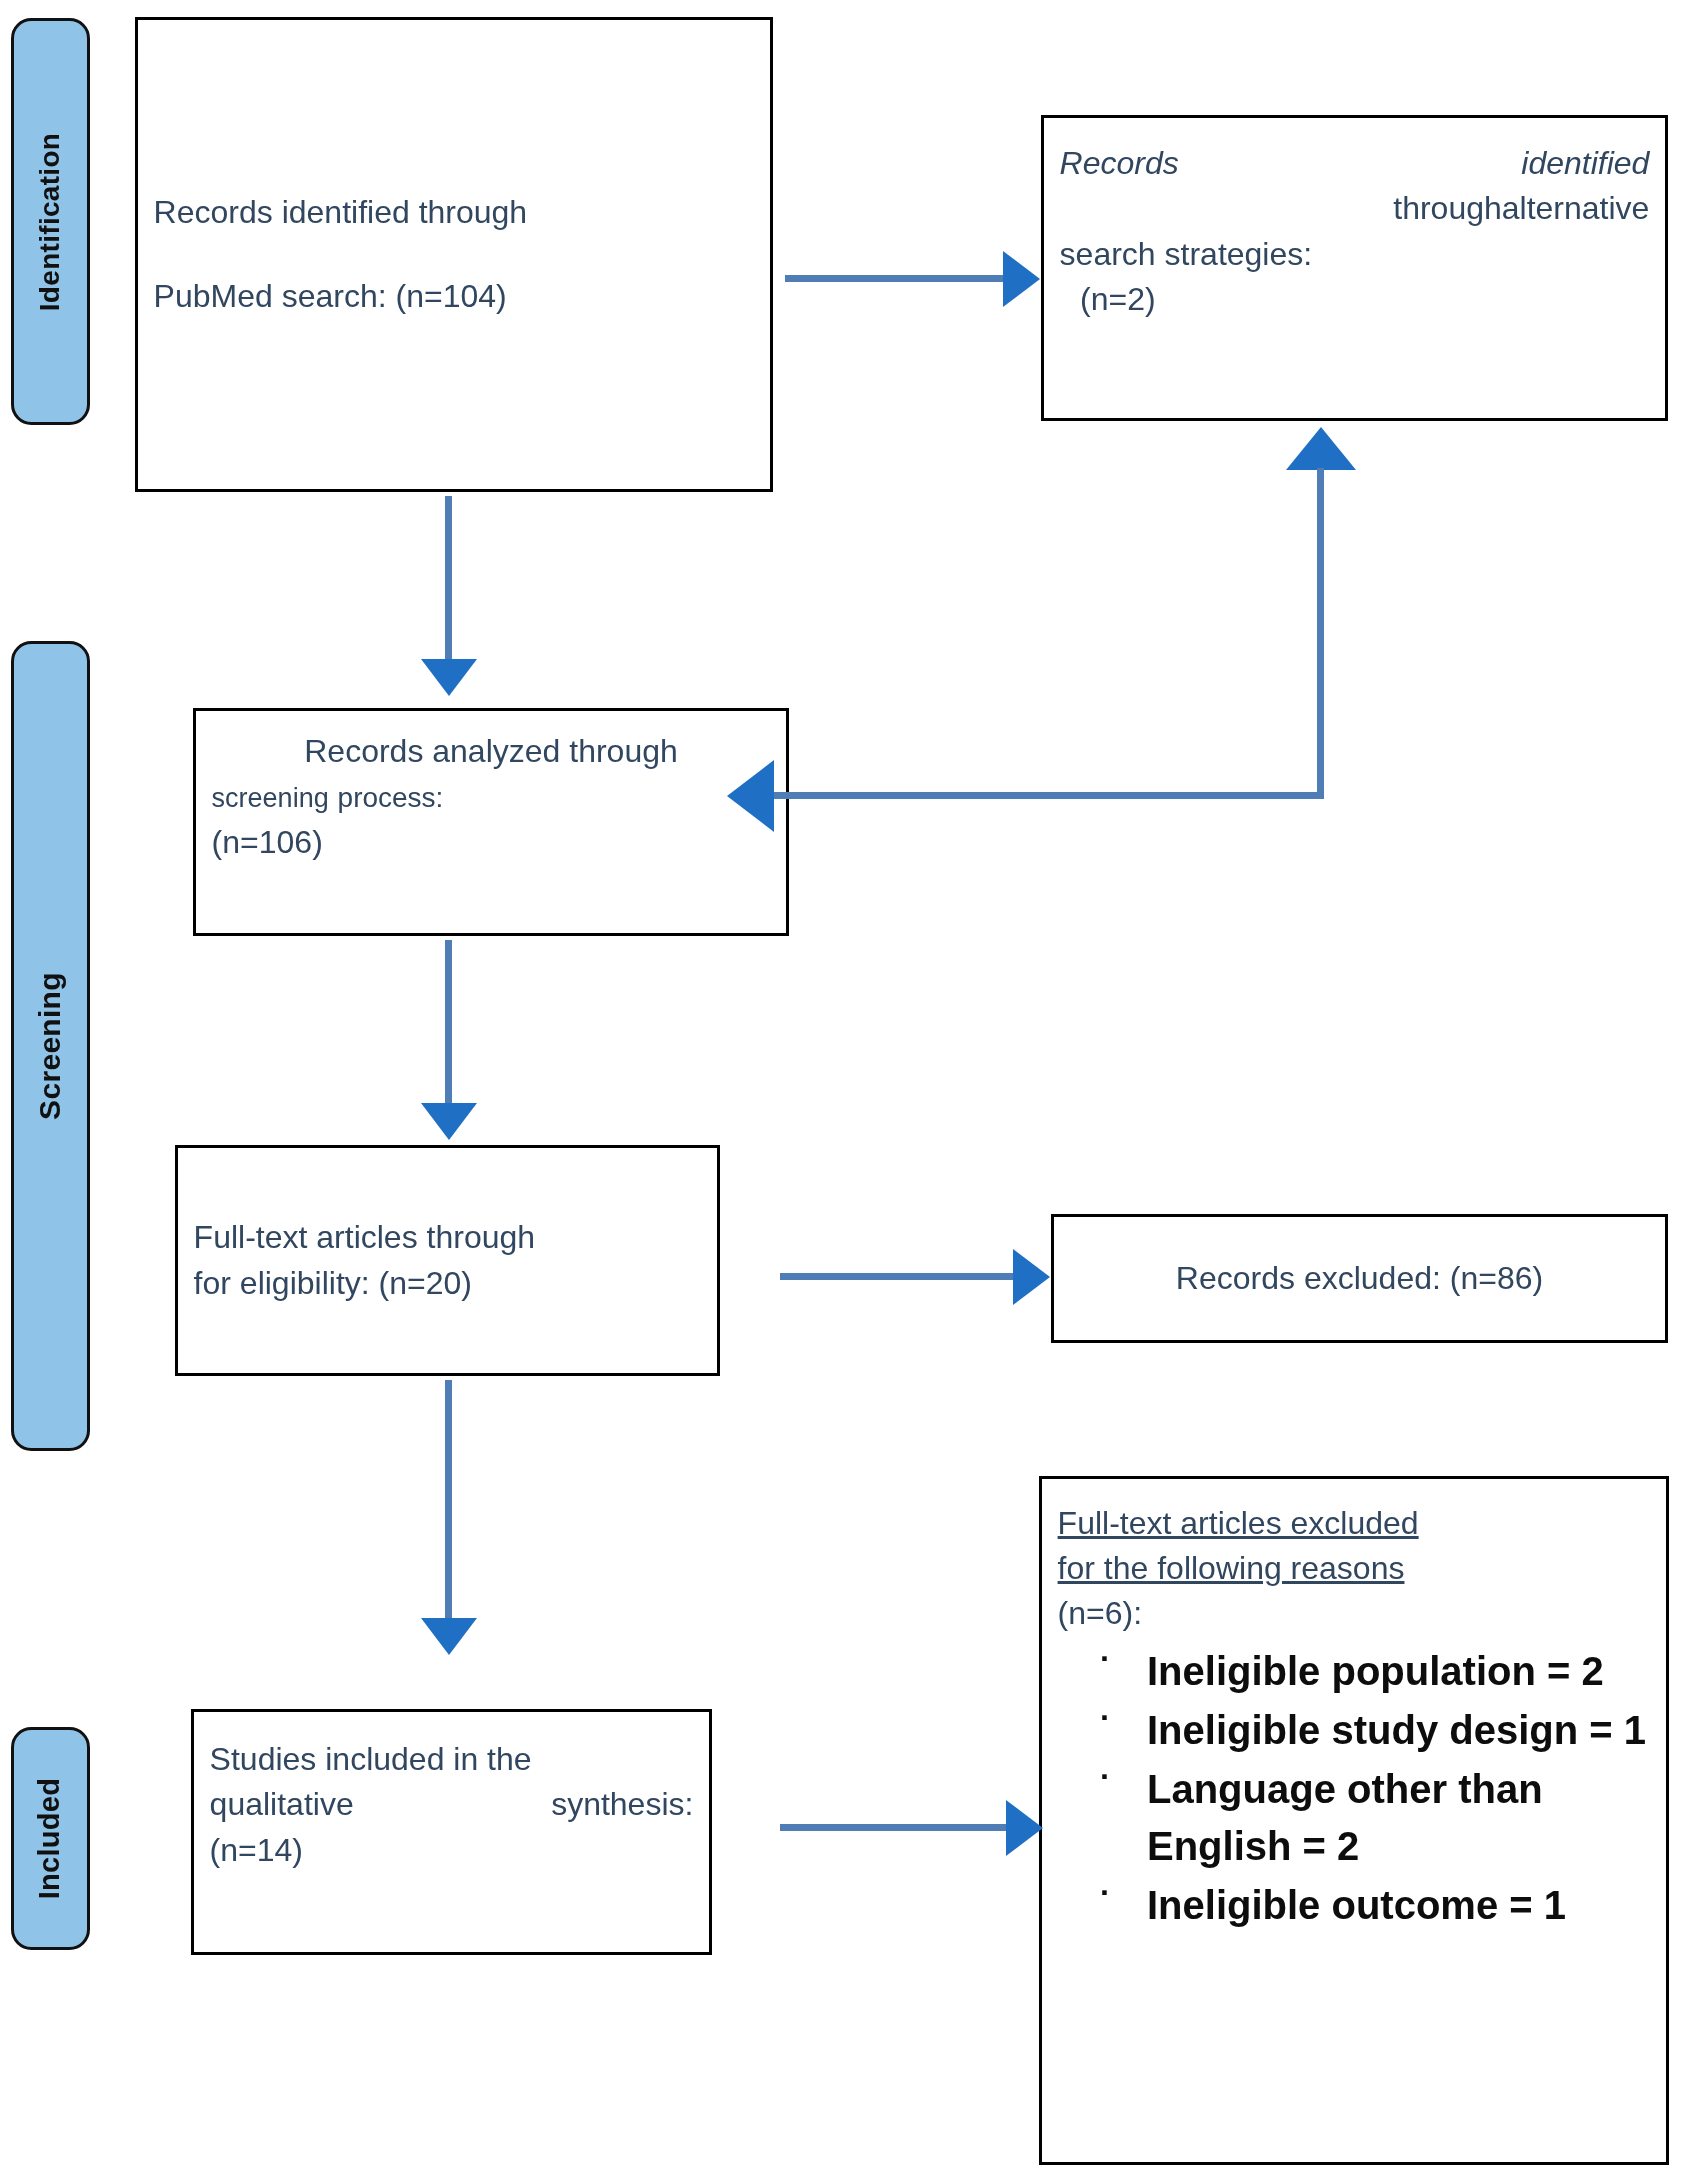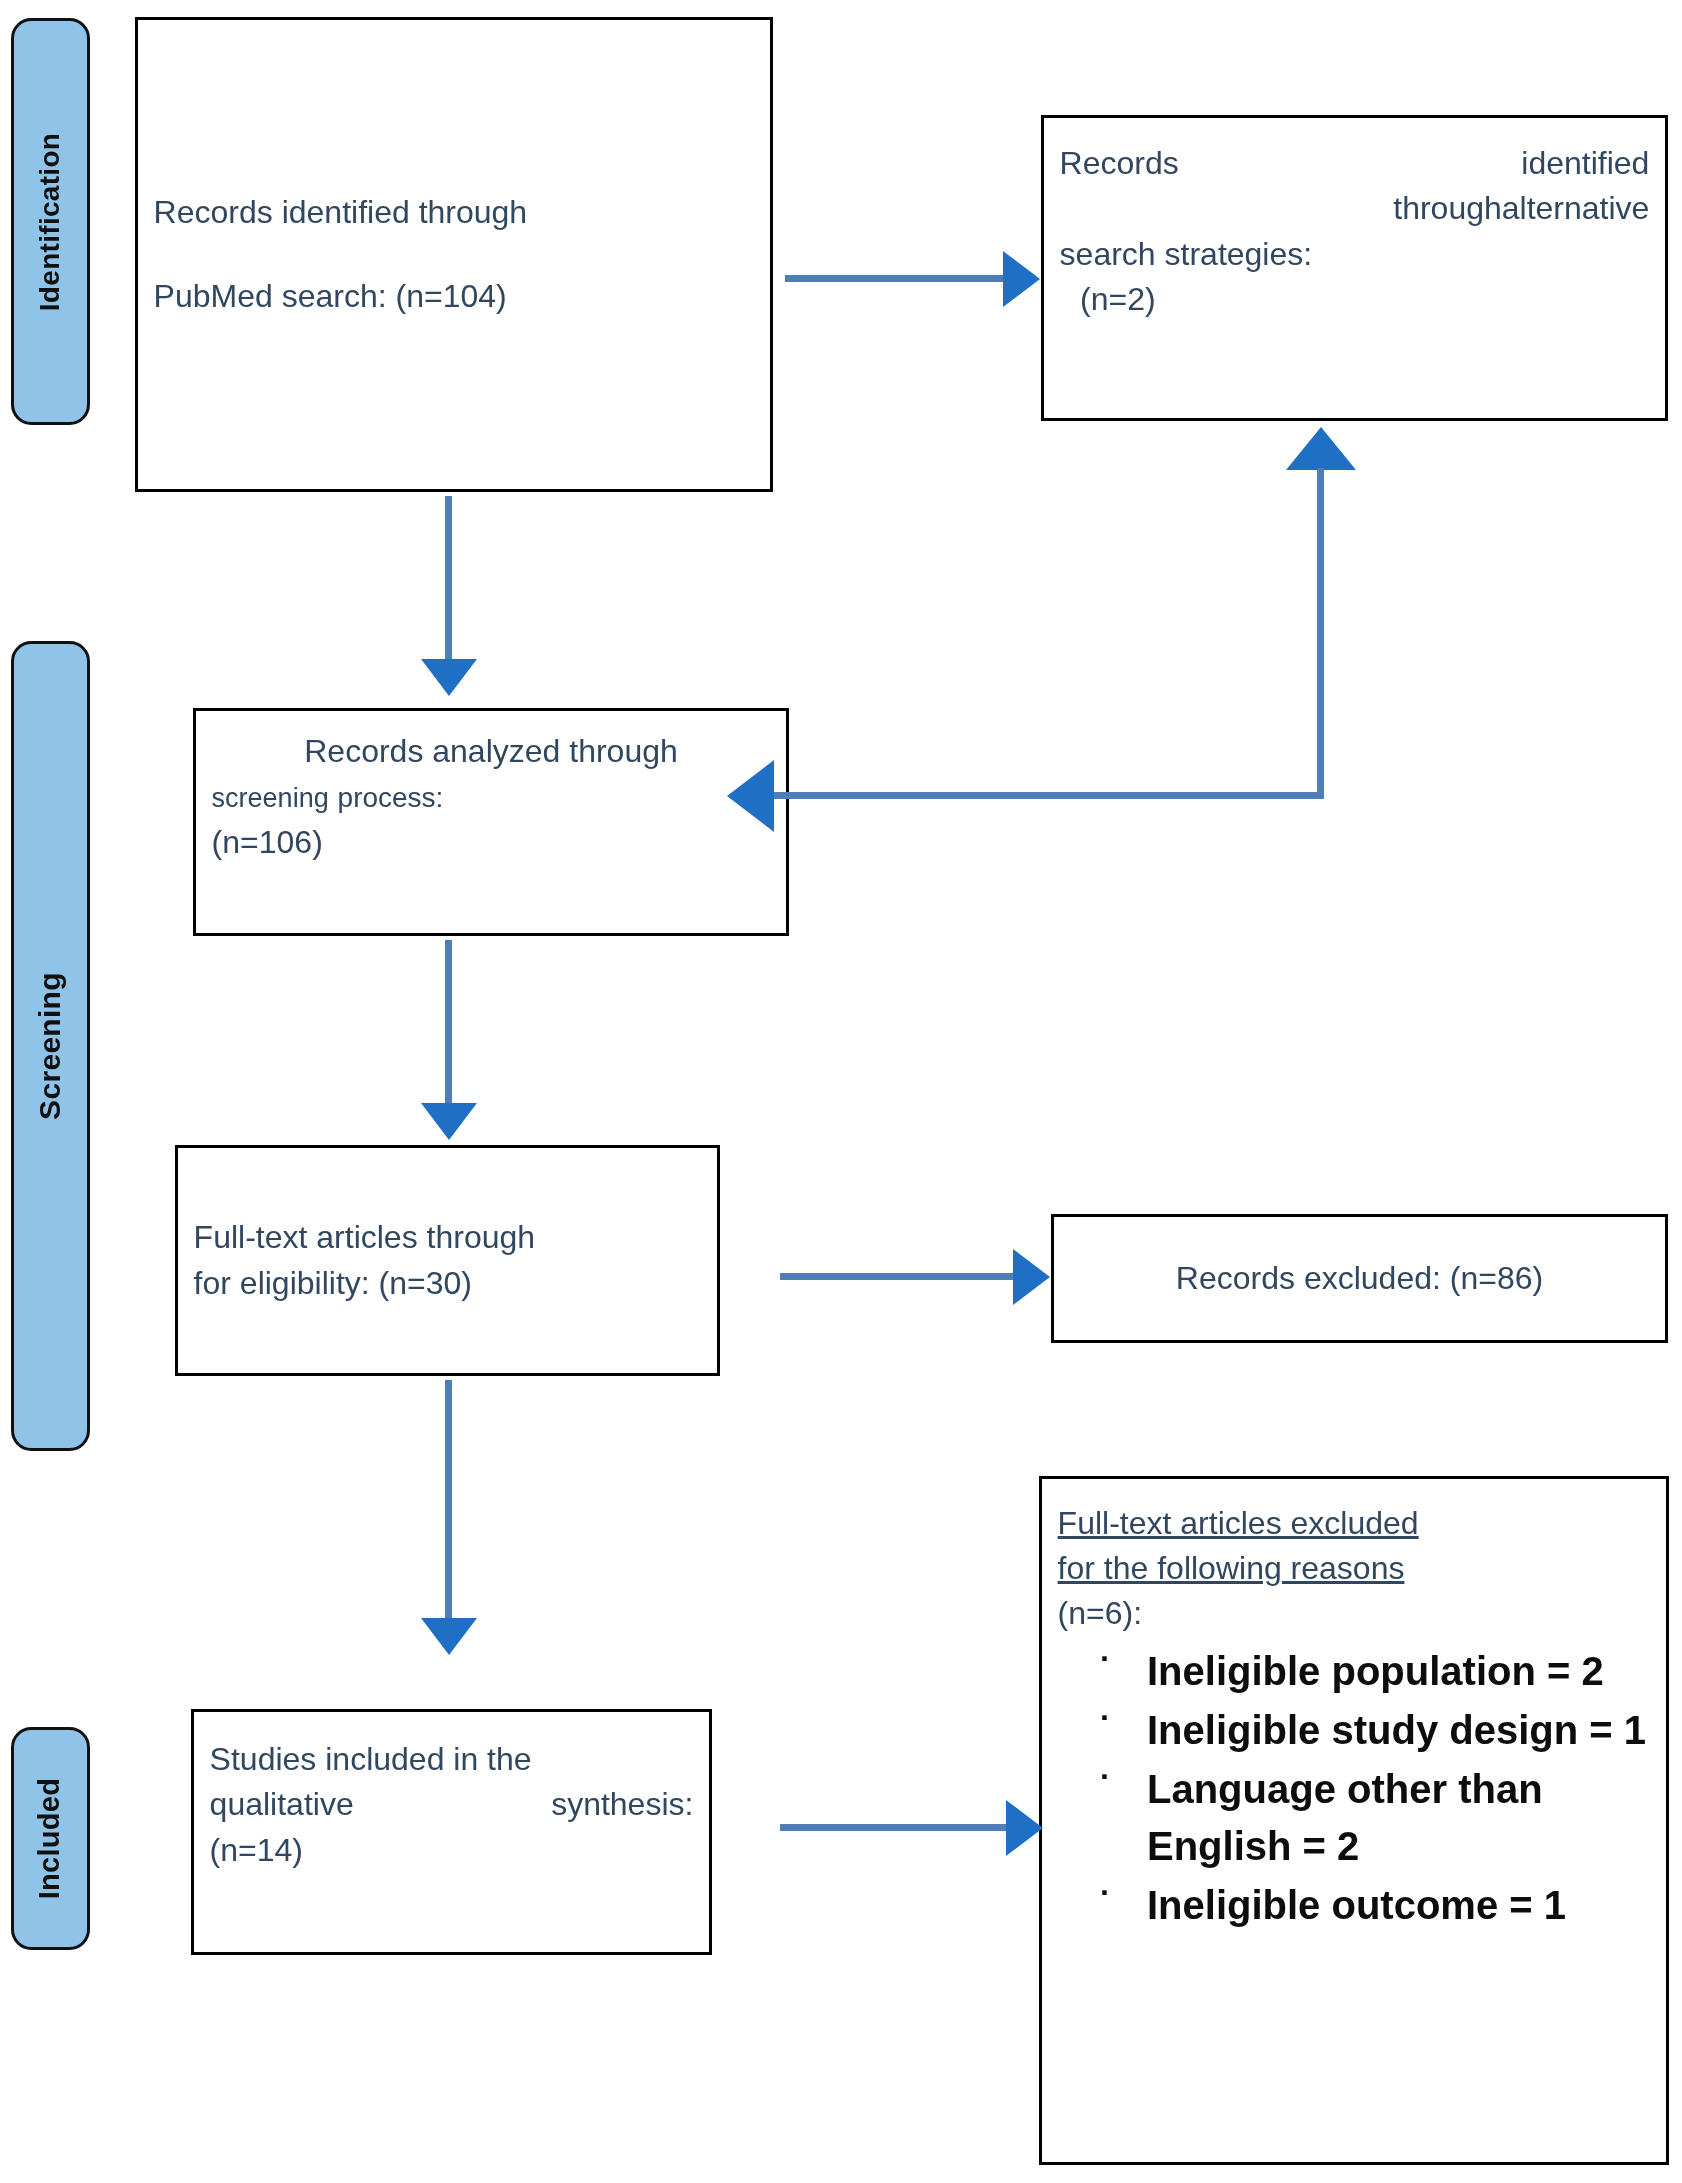--- a/index.html
+++ b/index.html
@@ -136,21 +136,21 @@
   <div class="stage-pill" style="left:10.8px; top:1727px; width:79px; height:223px;">
     <span class="pill-label" style="font-size:29px;">Included</span>
   </div>
 
   <div class="flow-box" style="left:135px; top:17px; width:638px; height:475px;gap:39px;">
     <div class="box-text">Records identified through</div>
     <div class="box-text">PubMed search: (n=104)</div>
   </div>
 
   <div class="flow-box" style="left:1041px; top:115px; width:627px; height:306px; justify-content:flex-start; padding-top:23px;">
-    <div class="box-text" style="display:flex; justify-content:space-between;">
+    <div class="box-text" style="display:flex; justify-content:space-between;font-style:italic;">
       <span>Records</span>
       <span>identified</span>
     </div>
     <div class="box-text" style="display:flex; justify-content:flex-end;">
       <span>through</span>
       <span>alternative</span>
     </div>
     <div class="box-text">search strategies:</div>
     <div class="box-text" style="padding-left:36px;">(n=2)</div>
   </div>
@@ -159,21 +159,21 @@
     <div class="box-text sz-sm" style="text-align:center;">Records analyzed through</div>
     <div class="box-text">
       <span class="sz-sm">screening</span>
       <span class="sz-md">process:</span>
     </div>
     <div class="box-text">(n=106)</div>
   </div>
 
   <div class="flow-box" style="left:175px; top:1145px; width:545px; height:231px;">
     <div class="box-text">Full-text articles through</div>
-    <div class="box-text">for eligibility: (n=30)</div>
+    <div class="box-text">for eligibility: (n=20)</div>
   </div>
 
   <div class="flow-box" style="left:1051px; top:1214px; width:617px; height:129px;">
     <div class="box-text" style="text-align:center;">Records excluded: (n=86)</div>
   </div>
 
   <div class="flow-box" style="left:191px; top:1709px; width:521px; height:246px; justify-content:flex-start; padding-top:25px;">
     <div class="box-text">Studies included in the</div>
     <div class="box-text" style="display:flex; justify-content:space-between;">
       <span>qualitative</span>

